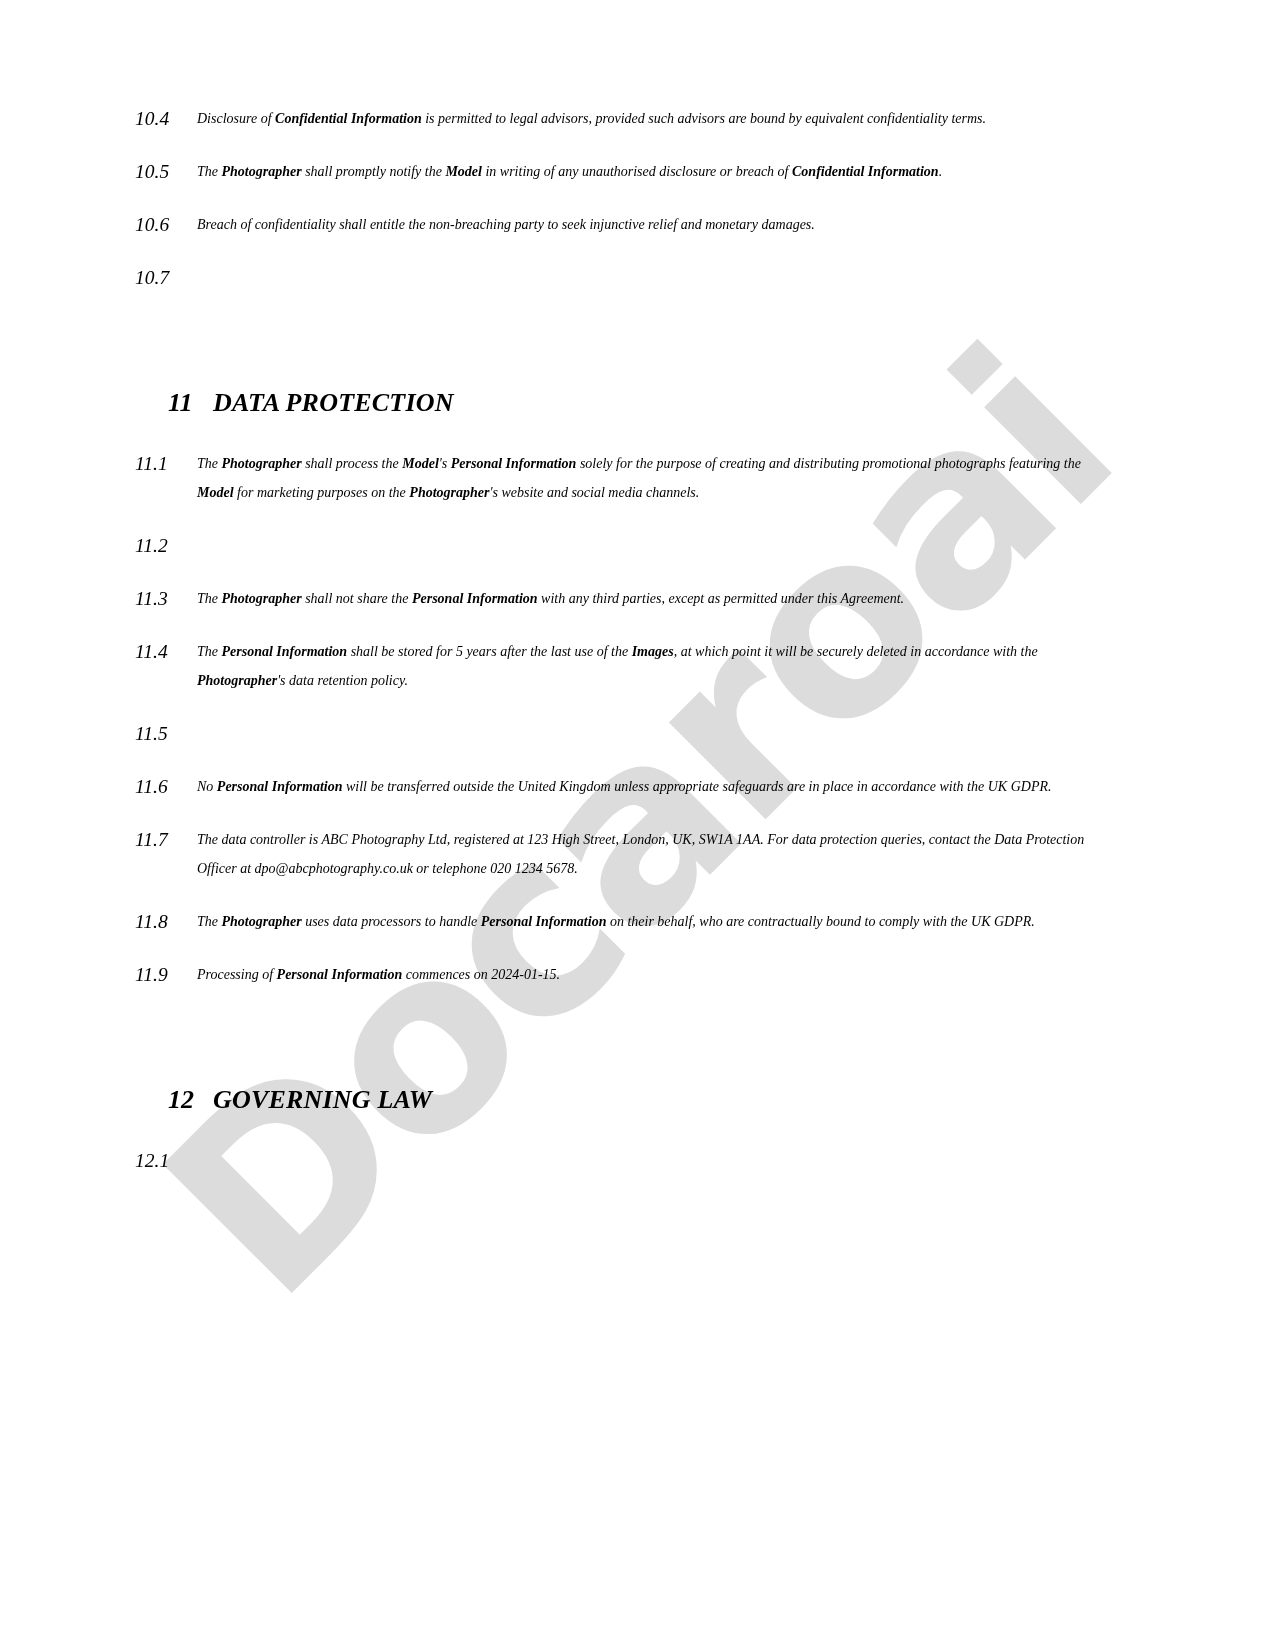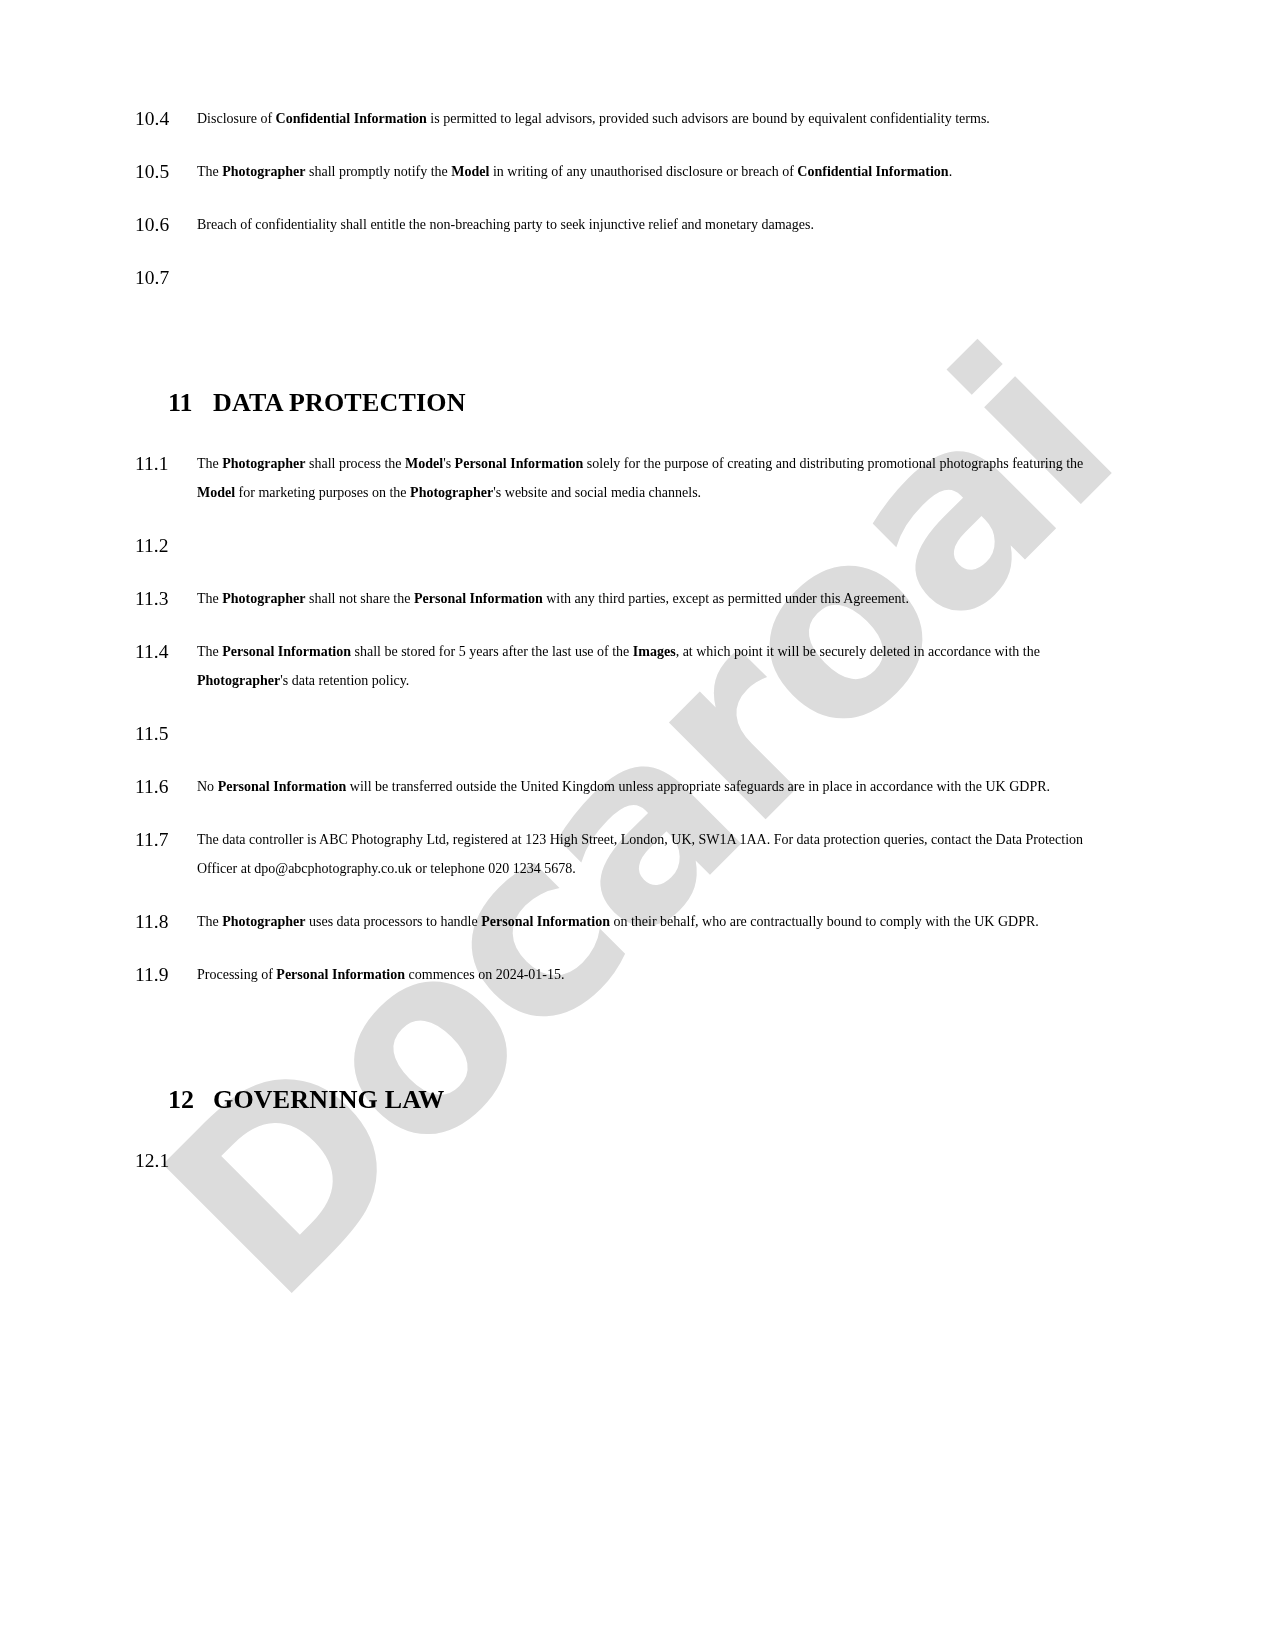--- a/index.html
+++ b/index.html
@@ -42,20 +42,21 @@
     white-space: nowrap;
     line-height: 1;
     user-select: none;
   }
 
   
   .content {
     position: relative;
     z-index: 1;
     padding: 104px 12px 0 0;
+    font-style: italic;
   }
 
   .clause {
     display: flex;
     align-items: flex-start;
     margin: 0 0 24px 0;
     padding: 0 175px 0 135px;
   }
   .clause-num {
     flex: 0 0 62px;

